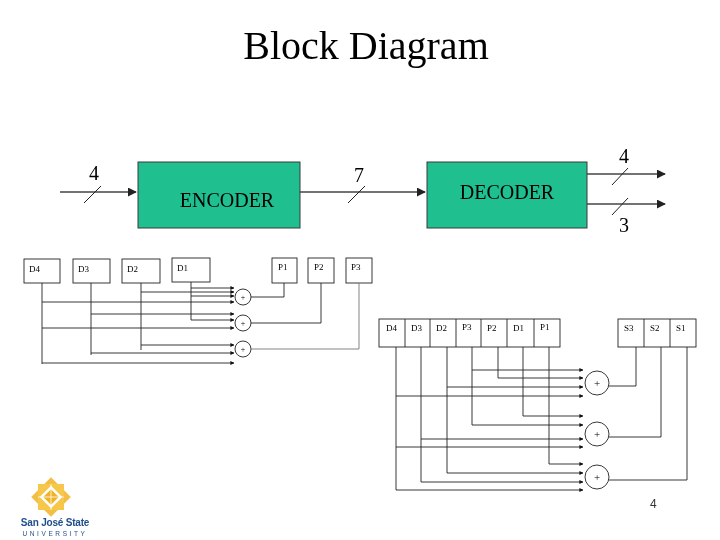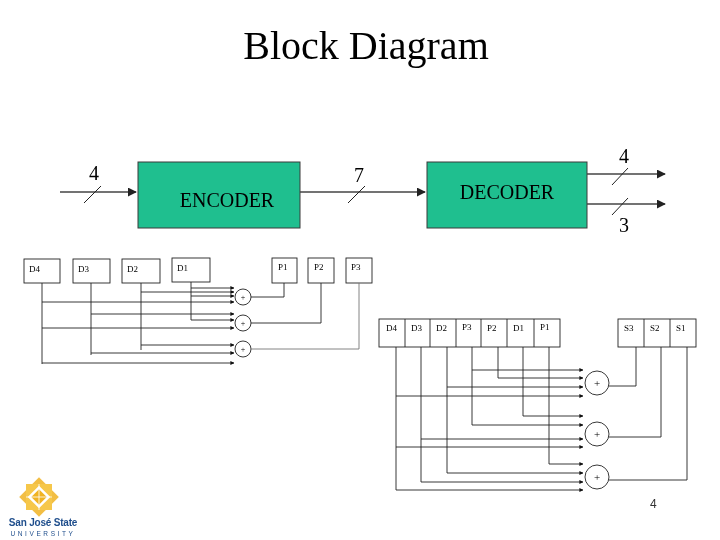--- a/index.html
+++ b/index.html
@@ -1,21 +1,21 @@
 <!DOCTYPE html>
 <html><head>
 <meta charset="utf-8">
 <style>
   html, body { margin: 0; padding: 0; background: #ffffff; }
   body { width: 720px; height: 540px; position: relative; overflow: hidden; font-family: "Liberation Serif", serif; }
   #title { position: absolute; left: 0; top: 22px; width: 732px; text-align: center; font-size: 40px; color: #000; font-family: "Liberation Serif", serif; }
   #diagram { position: absolute; left: 0; top: 0; }
   .lbl { font-family: "Liberation Serif", serif; fill: #000; }
   .page-num { position: absolute; left: 650px; top: 497px; font-size: 12px; font-family: "Liberation Sans", sans-serif; color: #333; }
-  .logo { position: absolute; left: 4px; top: 476px; width: 70px; height: 64px; text-decoration: underline; }
+  .logo { position: absolute; left: 16px; top: 476px; width: 70px; height: 64px; text-decoration: underline; }
   .logo-text1 { position: absolute; left: 0; top: 41px; width: 78px; text-align: center; font-family: "Liberation Sans", sans-serif; font-weight: bold; font-size: 10px; color: #1f4e8c; letter-spacing: -0.2px; }
   .logo-text2 { position: absolute; left: 0; top: 54px; width: 78px; text-align: center; font-family: "Liberation Sans", sans-serif; font-size: 6.5px; color: #1f4e8c; letter-spacing: 2.6px; }
 </style>
 </head>
 <body>
 
 <div id="title">Block Diagram</div>
 
 <svg id="diagram" width="720" height="540" viewBox="0 0 720 540" xmlns="http://www.w3.org/2000/svg">
   <defs>

